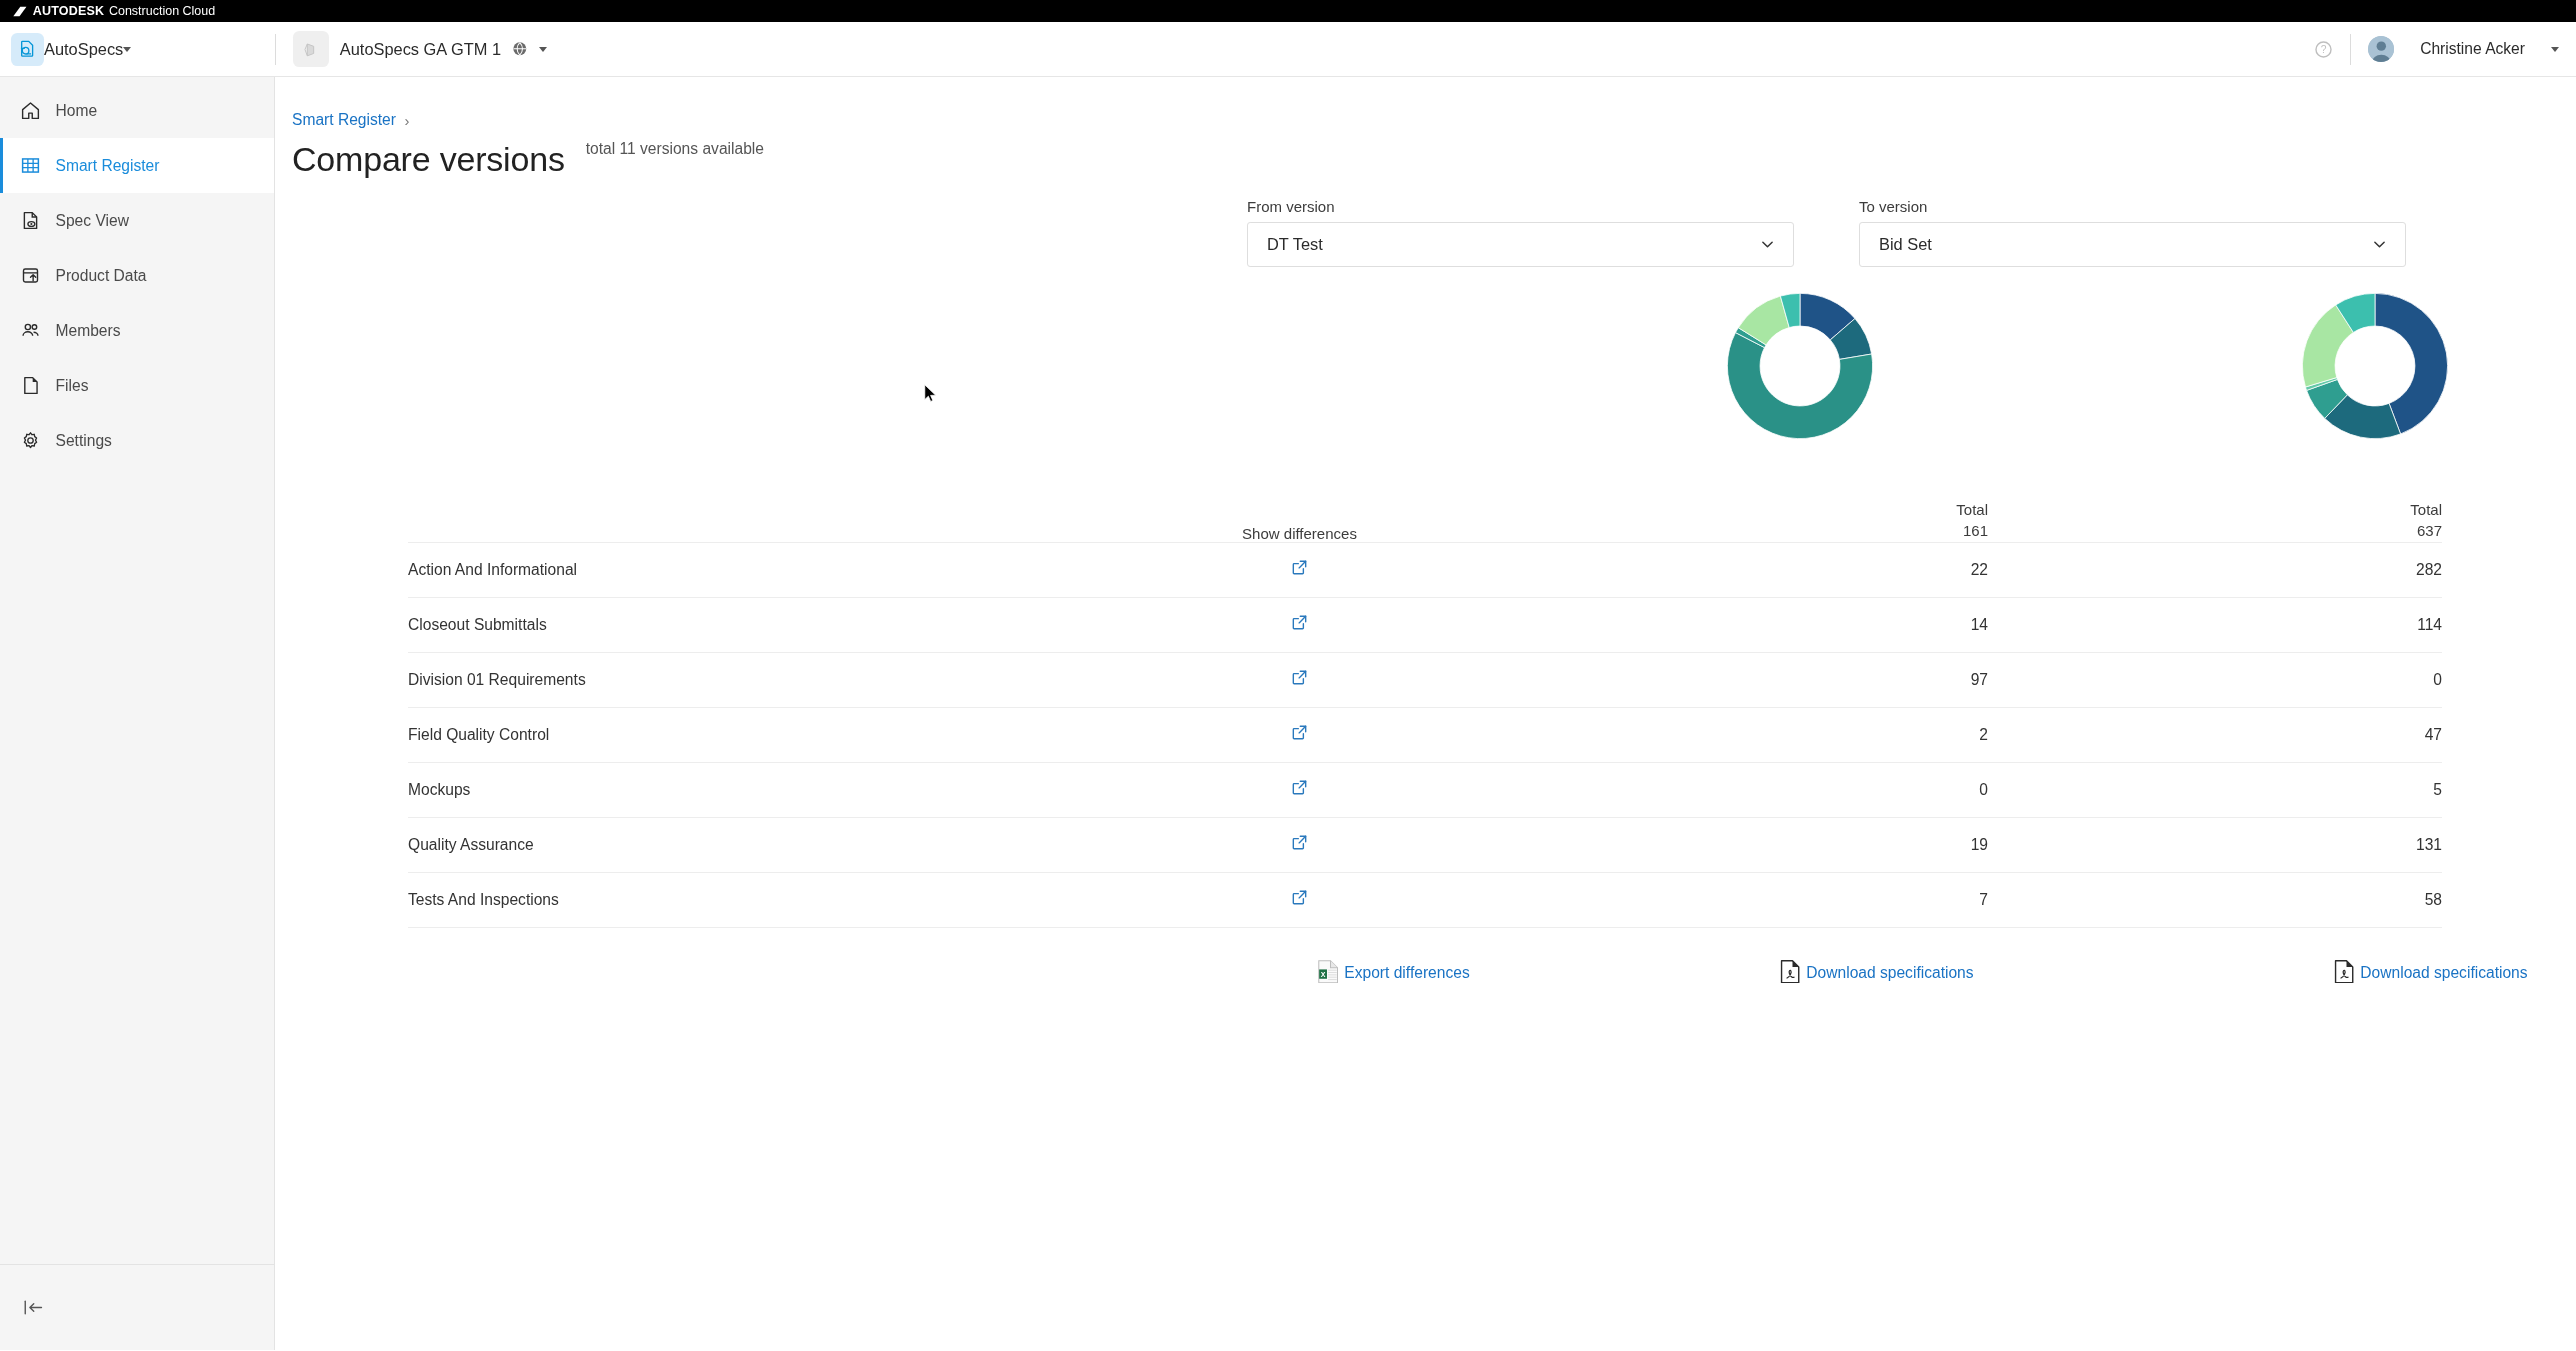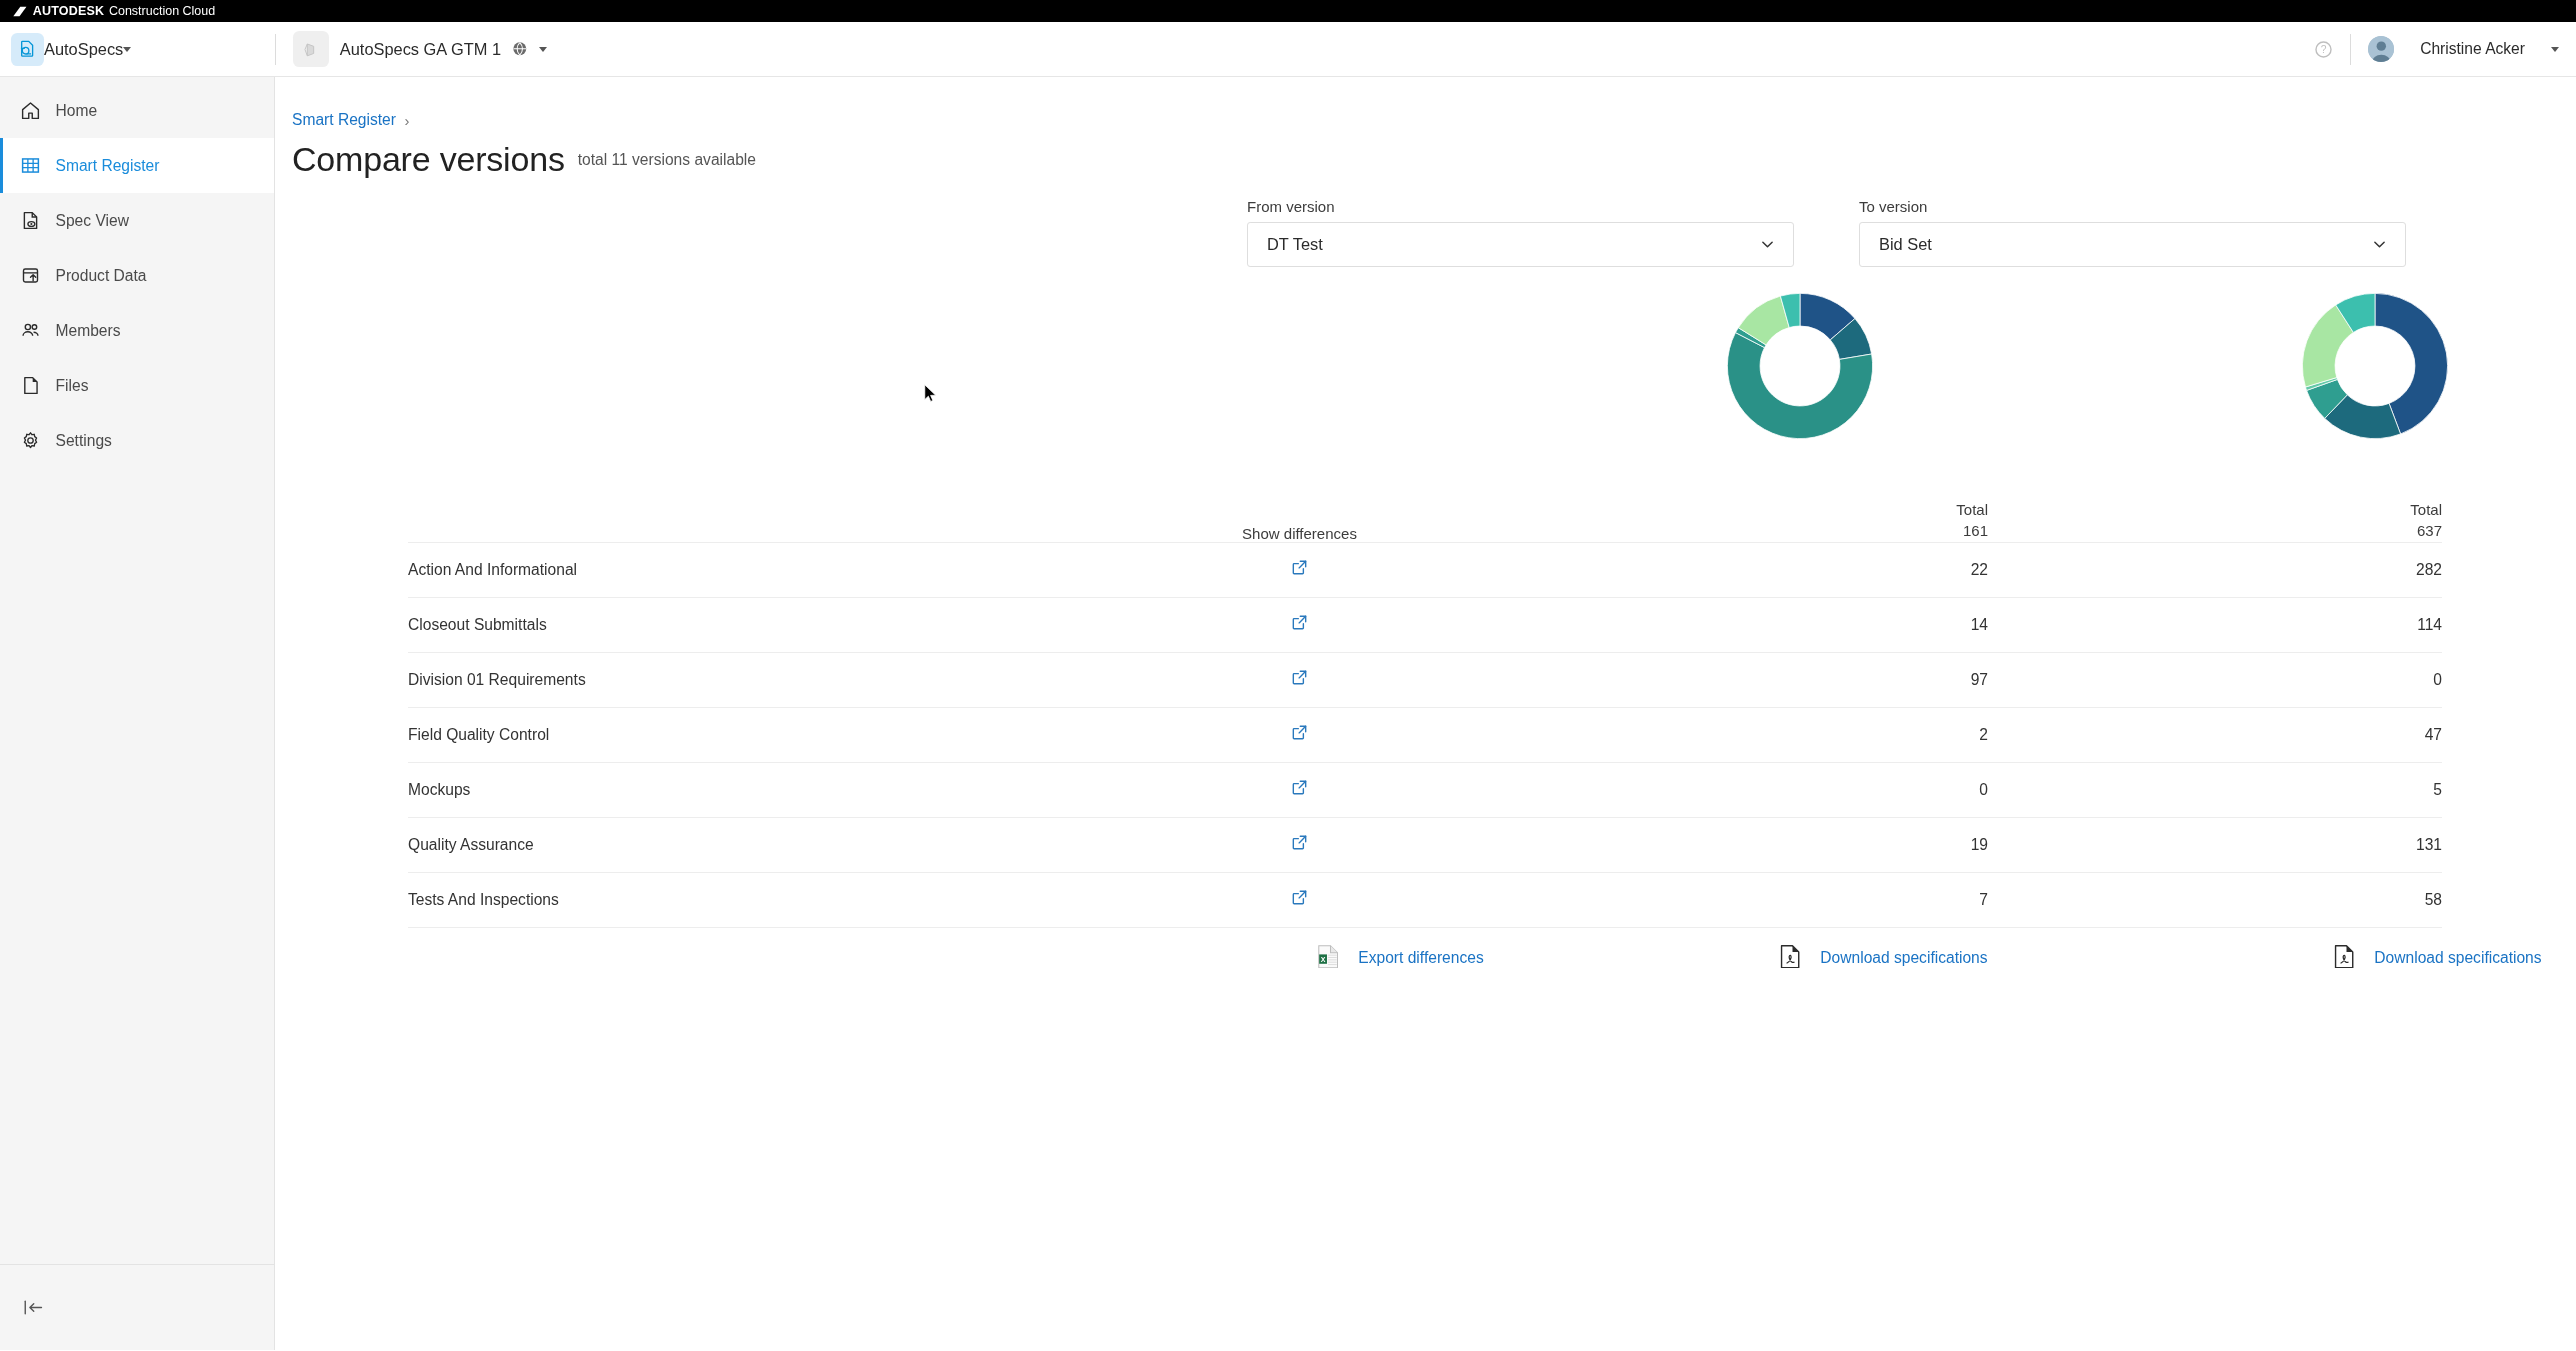--- a/index.html
+++ b/index.html
@@ -83,21 +83,21 @@
   }
   .collapse-btn { cursor:pointer; width:26.6px;height:26.6px;display:flex;align-items:center;justify-content:center; }
 
   
   .main {
     flex:1; background:#fff; padding: 34px 0 0 0; position:relative; overflow:hidden;
   }
   .crumbs { padding-left: 17px; display:flex; align-items:center; gap:8.6px; }
   .crumb-link { color:#1a73c4; font-size:15.6px; cursor:pointer; }
   .crumb-sep { color:#777; font-size:15px; }
-  .title-row { padding-left: 17px; display:flex; align-items:center; gap:13px; margin-top: 11px; }
+  .title-row { padding-left: 17px; display:flex; align-items:flex-start; gap:21px; margin-top: 11px; }
   .page-title { font-size:34px; color:#222; font-weight:400; letter-spacing:-0.2px; }
   .page-sub { font-size:15.6px; color:#555; }
 
   
   .version-row { position:relative; margin-top: 19px; height: 75px; }
   .vsel { position:absolute; }
   .vsel.from { left: 972px; width: 547px; }
   .vsel.to   { left: 1584px; width: 547px; }
   .vsel-label { font-size:15px; color:#3c3c3c; margin-bottom:7px; }
   .vsel-box {
@@ -134,22 +134,22 @@
   .cmp-table tbody tr:last-child { border-bottom:0.8px solid #ededed; }
   .td-cell { height: 55px; font-size:15.6px; color:#333; }
   .td-name { padding-left: 47px; }
   .td-diff { text-align:center; }
   .td-num { text-align:right; padding-right: 67px; font-size:15.6px; color:#333; }
   .ext-btn { display:inline-flex; cursor:pointer; }
 
   
   .footer-row { position:relative; height: 47px; margin-top: 17px; }
   .foot-link {
-    position:absolute; display:flex; align-items:center; gap:20px; cursor:pointer;
-    font-size:15.6px; color:#1a73c4;
+    position:absolute; display:flex; align-items:center; gap:6px; cursor:pointer;
+    font-size:15.6px; color:#1a73c4;margin-top:15px;
   }
   .foot-link.a { left: 1043px; }
   .foot-link.b { left: 1505px; }
   .foot-link.c { left: 2059px; }
 
   .cursor-arrow { position:absolute; left: 649px; top: 307px; pointer-events:none; }
 </style>
 </head>
 <body>
 

